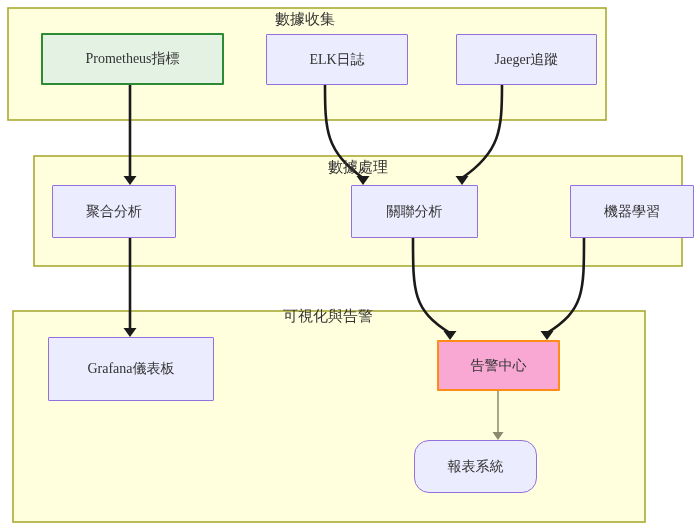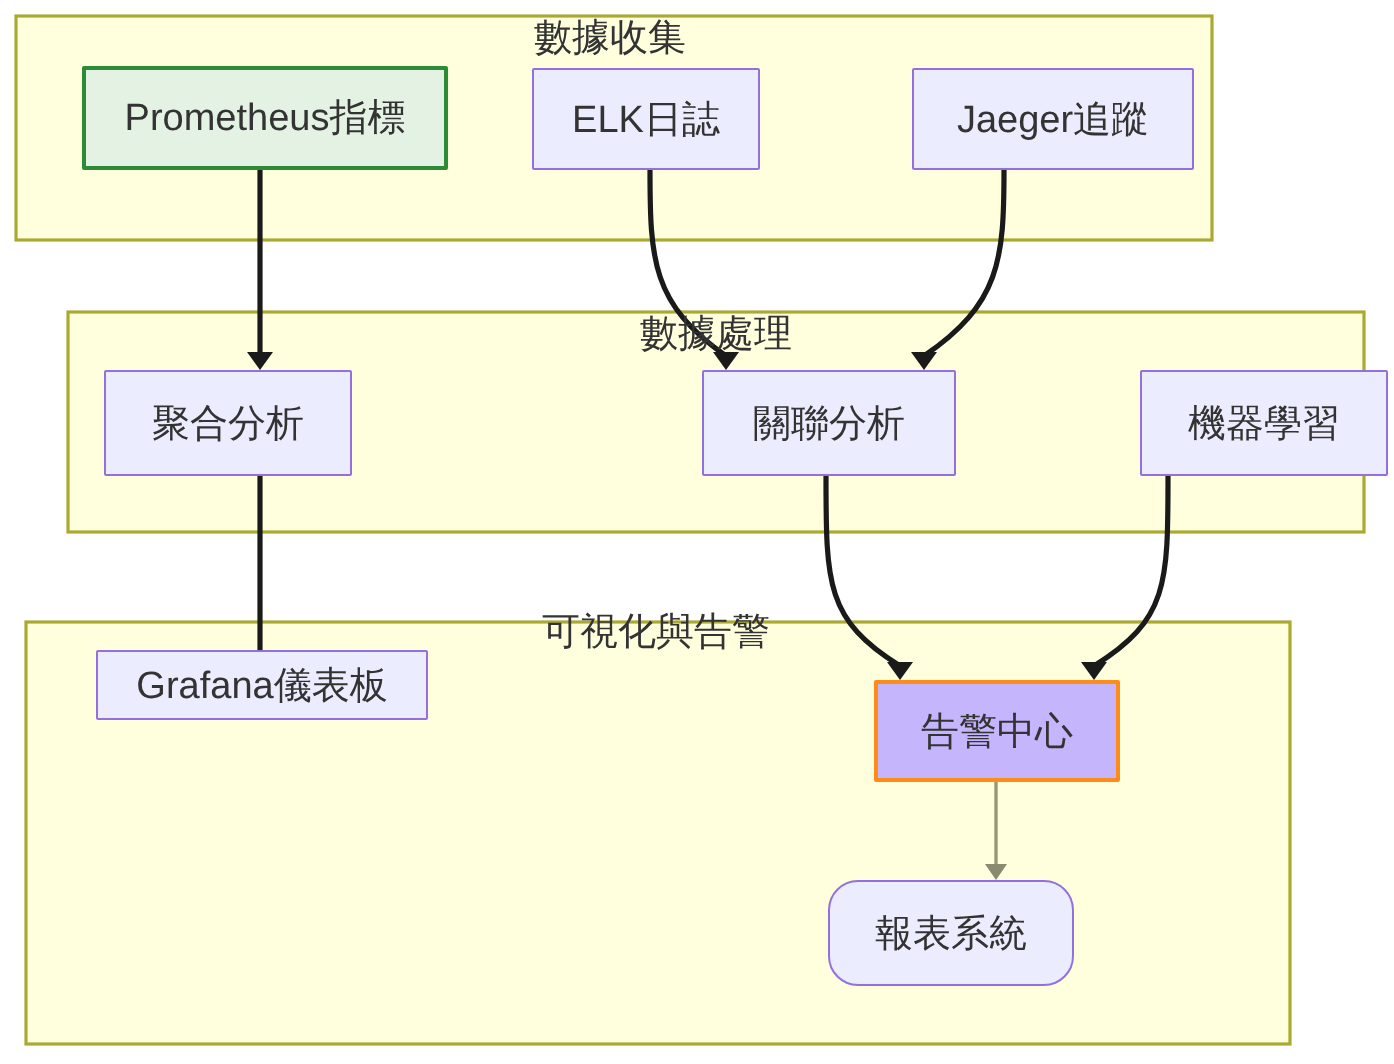--- a/index.html
+++ b/index.html
@@ -25,50 +25,50 @@
     width: 697px;
     height: 532px;
   }
   .cluster-rect {
     fill: #ffffde;
     stroke: #aaaa33;
     stroke-width: 1.6px;
   }
   .cluster-label {
     position: absolute;
-    font-size: 19px;
+    font-size: 15px;
     color: #333333;
     white-space: nowrap;
     transform: translateX(-50%);
     font-family: "DejaVu Sans", "Liberation Sans", sans-serif;
     line-height: 18px;
   }
   .node {
     position: absolute;
     box-sizing: border-box;
     display: flex;
     align-items: center;
     justify-content: center;
-    font-size: 19px;
+    font-size: 14px;
     color: #333333;
     text-align: center;
     border-radius: 1px;
     white-space: nowrap;
-    font-family: Liberation Sans, sans-serif;
+    font-family: Liberation Serif, serif;
   }
   .node-default {
     background: #ececff;
     border: 1.4px solid #9370db;
   }
   .node-source {
     background: #e3f2e3;
     border: 2.4px solid #2e8b35;
   }
   .node-alert {
-    background: #c4b5fd;
+    background: #f9a8d4;
     border: 2.6px solid #ff8c1a;
   }
   .edge-thick {
     fill: none;
     stroke: #1a1a1a;
     stroke-width: 2.6px;
   }
   .edge-thin {
     fill: none;
     stroke: #999977;
@@ -113,36 +113,36 @@
   <div id="cluster-labels">
       <div class="cluster-label" style="left: 305px; top: 10px;">數據收集</div>
       <div class="cluster-label" style="left: 358px; top: 158px;">數據處理</div>
       <div class="cluster-label" style="left: 328px; top: 307px; text-align: center;">可視化與告警</div>
     </div>
 
   <div id="nodes-group">
       <div class="node node-source" style="left: 41px; top: 33px; width: 183px; height: 52px;">
         <span>Prometheus指標</span>
       </div>
-      <div class="node node-default" style="left: 266px; top: 34px; width: 114px; height: 51px;">
+      <div class="node node-default" style="left: 266px; top: 34px; width: 142px; height: 51px;">
         <span>ELK日誌</span>
       </div>
       <div class="node node-default" style="left: 432px; top: 34px; width: 141px; height: 51px; margin-left: 24px;">
         <span>Jaeger追蹤</span>
       </div>
       <div class="node node-default" style="left: 52px; top: 185px; width: 124px; height: 53px;">
         <span>聚合分析</span>
       </div>
       <div class="node node-default" style="left: 351px; top: 185px; width: 127px; height: 53px;">
         <span>關聯分析</span>
       </div>
       <div class="node node-default" style="left: 522px; top: 185px; width: 124px; height: 53px; margin-left: 48px;">
         <span>機器學習</span>
       </div>
-      <div class="node node-default" style="left: 48px; top: 325px; width: 166px; height: 35px;">
+      <div class="node node-default" style="left: 48px; top: 337px; width: 166px; height: 64px;">
         <span>Grafana儀表板</span>
       </div>
       <div class="node node-alert" style="left: 437px; top: 340px; width: 123px; height: 51px;">
         <span>告警中心</span>
       </div>
       <div class="node node-default" style="left: 414px; top: 440px; width: 123px; height: 53px; border-radius: 15px;">
         <span>報表系統</span>
       </div>
     </div>
 

